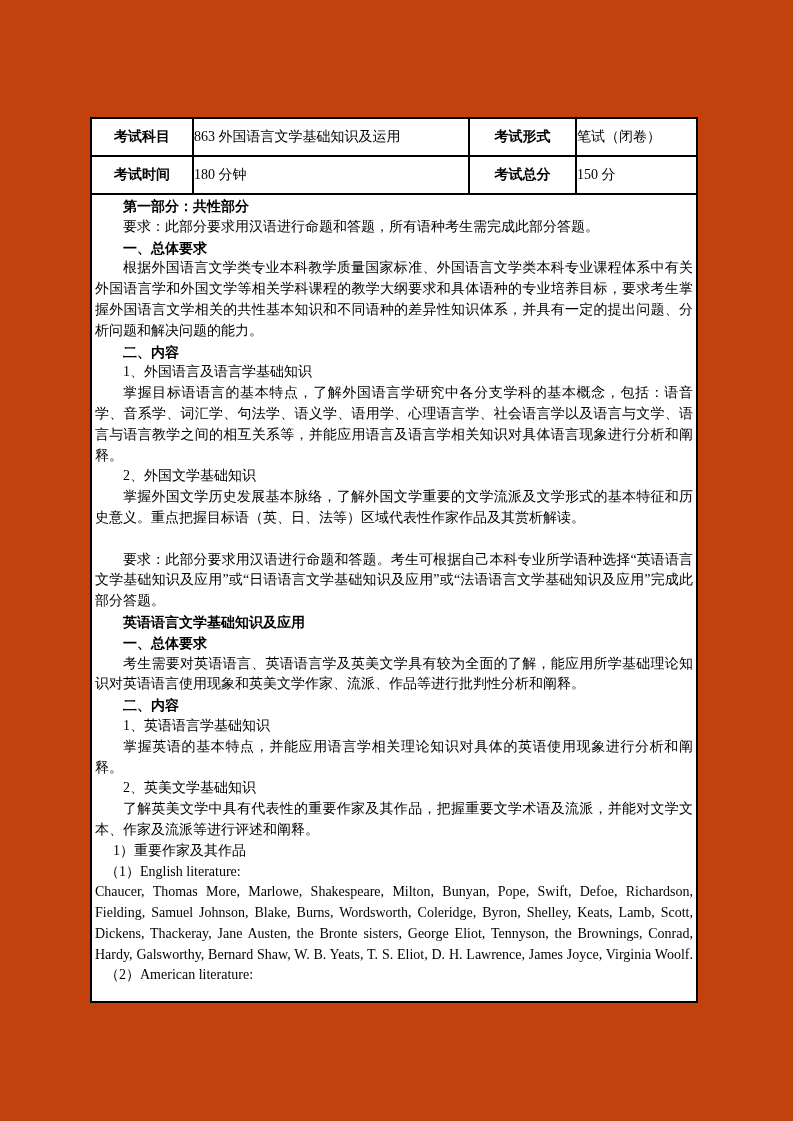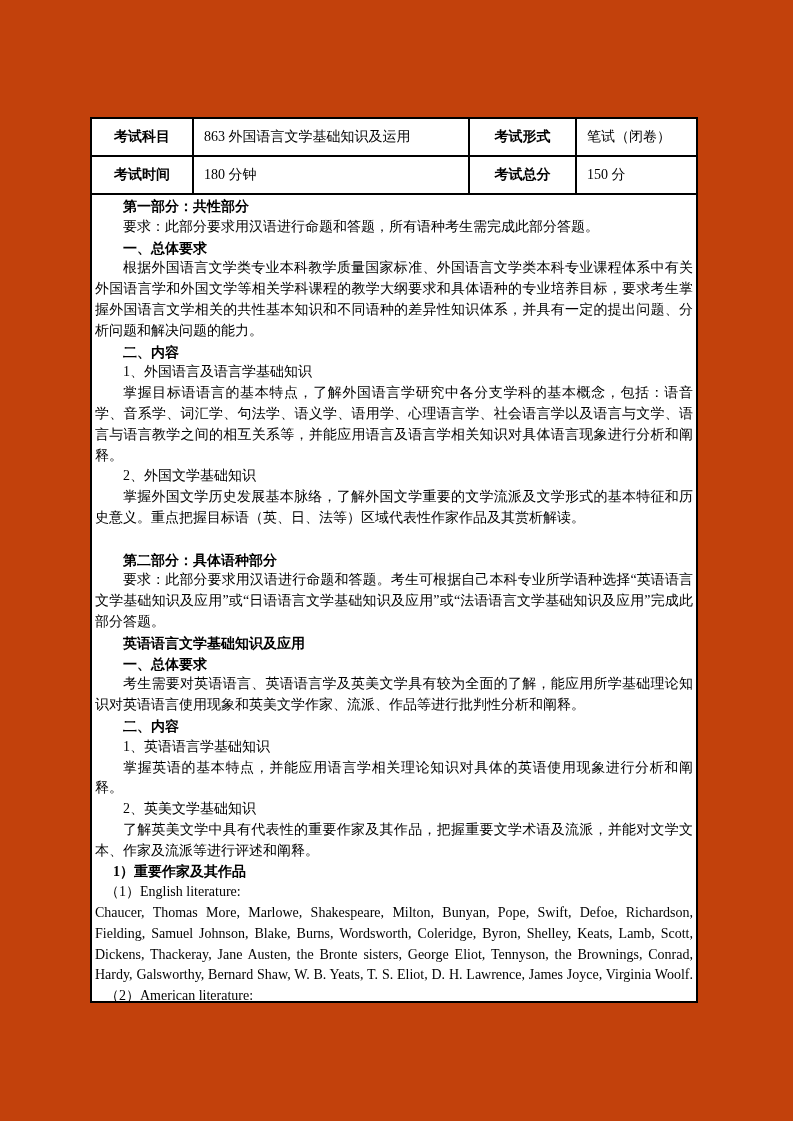--- a/index.html
+++ b/index.html
@@ -34,39 +34,39 @@
     font-size: 14px;
     white-space: nowrap;
     overflow: hidden;
   }
   .hdr-row .cell.last { border-right: none; border-radius: 17px; }
   .hdr-row .label-cell {
     justify-content: center;
     font-weight: bold;
     font-family: "Liberation Sans", sans-serif;
   }
-  .hdr-row .value-cell { padding-left: 10px; }
+  .hdr-row .value-cell { }
   .body-cell {
     height: 806px;
     padding: 1px 3px 0 3px;
     font-size: 14px;
     line-height: 20.8px;
     overflow: hidden;
   }
   .para { margin: 0; }
   .s-h {
     font-weight: bold;
     font-family: "Liberation Sans", sans-serif;
     text-indent: 28px;
   }
   .s-p {
     text-indent: 28px;
     text-align: justify;
   }
-  .s-p1 { text-indent: 18px; font-weight: bold; }
+  .s-p1 { text-indent: 18px; }
   .s-p2 { text-indent: 10px; }
   .s-en {
     text-align: justify;
     text-align-last: justify;
   }
   .s-blank { height: 20.8px; }
 </style>
 </head>
 <body>
 
@@ -91,21 +91,20 @@
         <div class="para s-h">第一部分：共性部分</div>
         <div class="para s-p">要求：此部分要求用汉语进行命题和答题，所有语种考生需完成此部分答题。</div>
         <div class="para s-h">一、总体要求</div>
         <div class="para s-p">根据外国语言文学类专业本科教学质量国家标准、外国语言文学类本科专业课程体系中有关外国语言学和外国文学等相关学科课程的教学大纲要求和具体语种的专业培养目标，要求考生掌握外国语言文学相关的共性基本知识和不同语种的差异性知识体系，并具有一定的提出问题、分析问题和解决问题的能力。</div>
         <div class="para s-h">二、内容</div>
         <div class="para s-p">1、外国语言及语言学基础知识</div>
         <div class="para s-p">掌握目标语语言的基本特点，了解外国语言学研究中各分支学科的基本概念，包括：语音学、音系学、词汇学、句法学、语义学、语用学、心理语言学、社会语言学以及语言与文学、语言与语言教学之间的相互关系等，并能应用语言及语言学相关知识对具体语言现象进行分析和阐释。</div>
         <div class="para s-p">2、外国文学基础知识</div>
         <div class="para s-p">掌握外国文学历史发展基本脉络，了解外国文学重要的文学流派及文学形式的基本特征和历史意义。重点把握目标语（英、日、法等）区域代表性作家作品及其赏析解读。</div>
         <div class="para s-blank">&nbsp;</div>
-        <div class="para s-h">第二部分：具体语种部分</div>
         <div class="para s-p">要求：此部分要求用汉语进行命题和答题。考生可根据自己本科专业所学语种选择“英语语言文学基础知识及应用”或“日语语言文学基础知识及应用”或“法语语言文学基础知识及应用”完成此部分答题。</div>
         <div class="para s-h">英语语言文学基础知识及应用</div>
         <div class="para s-h">一、总体要求</div>
         <div class="para s-p">考生需要对英语语言、英语语言学及英美文学具有较为全面的了解，能应用所学基础理论知识对英语语言使用现象和英美文学作家、流派、作品等进行批判性分析和阐释。</div>
         <div class="para s-h">二、内容</div>
         <div class="para s-p">1、英语语言学基础知识</div>
         <div class="para s-p">掌握英语的基本特点，并能应用语言学相关理论知识对具体的英语使用现象进行分析和阐释。</div>
         <div class="para s-p">2、英美文学基础知识</div>
         <div class="para s-p">了解英美文学中具有代表性的重要作家及其作品，把握重要文学术语及流派，并能对文学文本、作家及流派等进行评述和阐释。</div>
         <div class="para s-p1">1）重要作家及其作品</div>

